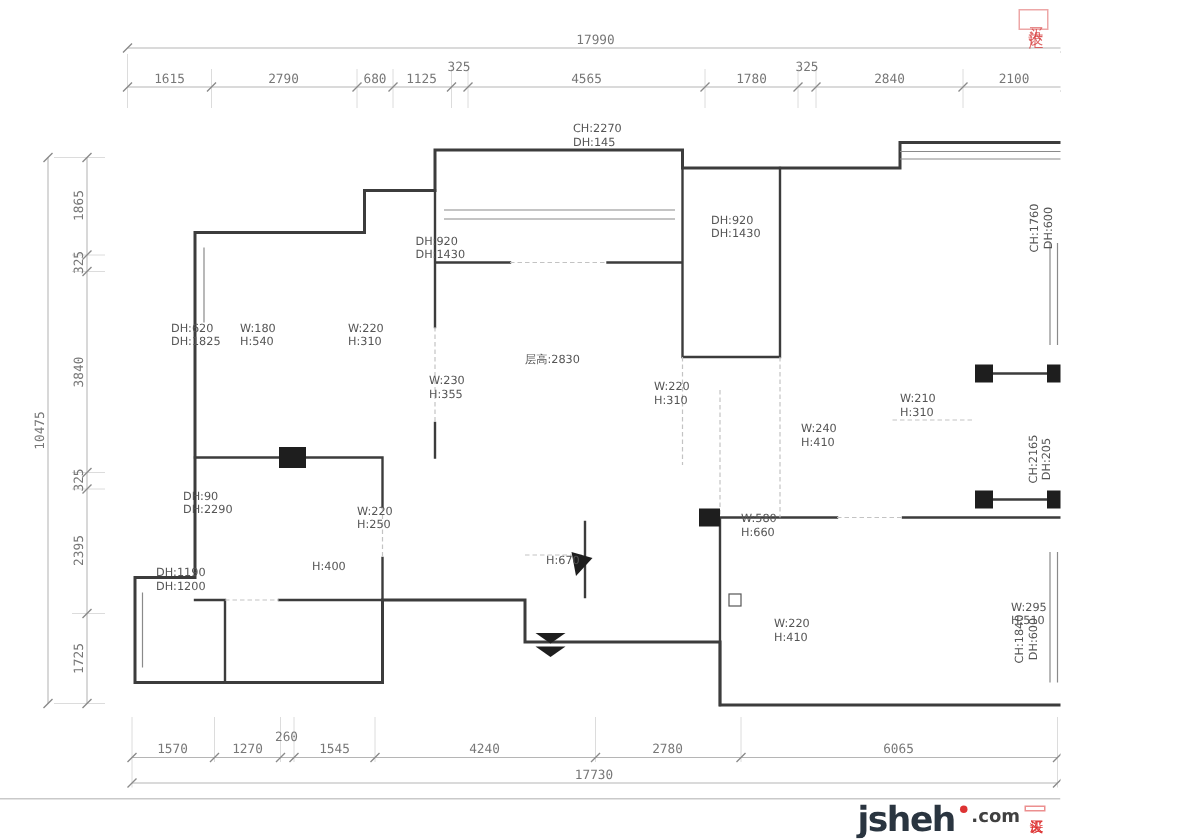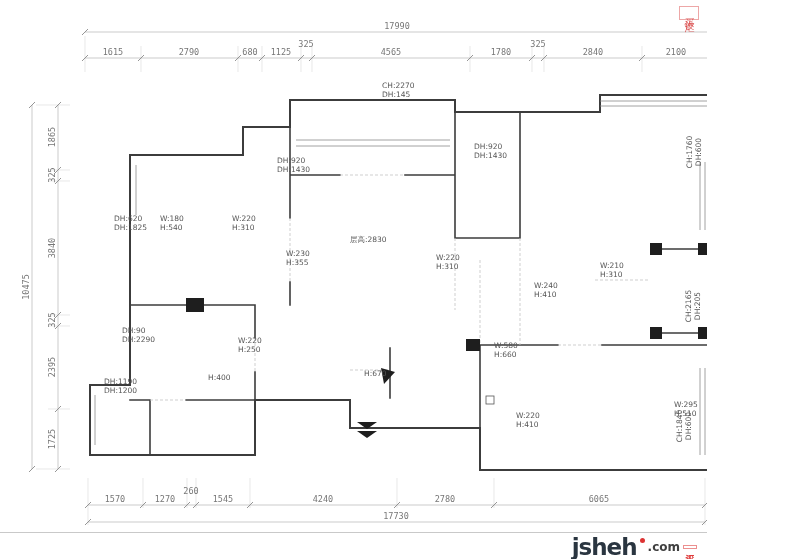--- a/index.html
+++ b/index.html
@@ -14,21 +14,21 @@
   .dim{stroke:#b5b5b5;stroke-width:.7;}
   .ext{stroke:#d8d8d8;stroke-width:.6;}
   .tick{stroke:#8a8a8a;stroke-width:.9;fill:none;}
   .dash{stroke:#c3c3c3;stroke-width:.8;stroke-dasharray:3 2;fill:none;}
   .fx{fill:#1e1e1e;stroke:none;}
   .fxo{fill:none;stroke:#555;stroke-width:.8;}
   .rule{position:absolute;left:0;right:0;bottom:26px;border-top:1px solid #c9c9c9;}
   .stamp{position:absolute;top:6px;right:8px;color:rgba(214,60,60,.78);
          border:1px solid rgba(214,60,60,.45);writing-mode:vertical-rl;
          font-size:10px;padding:3px 2px;letter-spacing:2px;}
-  .logo{position:absolute;right:10px;bottom:2px;display:flex;align-items:center;gap:3px;}
+  .logo{position:absolute;right:10px;bottom:2px;display:flex;align-items:flex-start;gap:3px;}
   .logo .brand{font-weight:bold;font-size:23px;line-height:20px;color:#2a3540;letter-spacing:-1px;}
   .logo .dot{width:5px;height:5px;background:#d33;border-radius:50%;margin-bottom:13px;}
   .logo .tld{font-size:12px;font-weight:bold;color:#404040;line-height:14px;}
   .logo .seal{color:#d33;font-size:9px;line-height:10px;writing-mode:vertical-rl;
               border:1px solid rgba(221,51,51,.55);padding:1px;}
 </style>
 </head>
 <body>
 
 <div class="stage">

